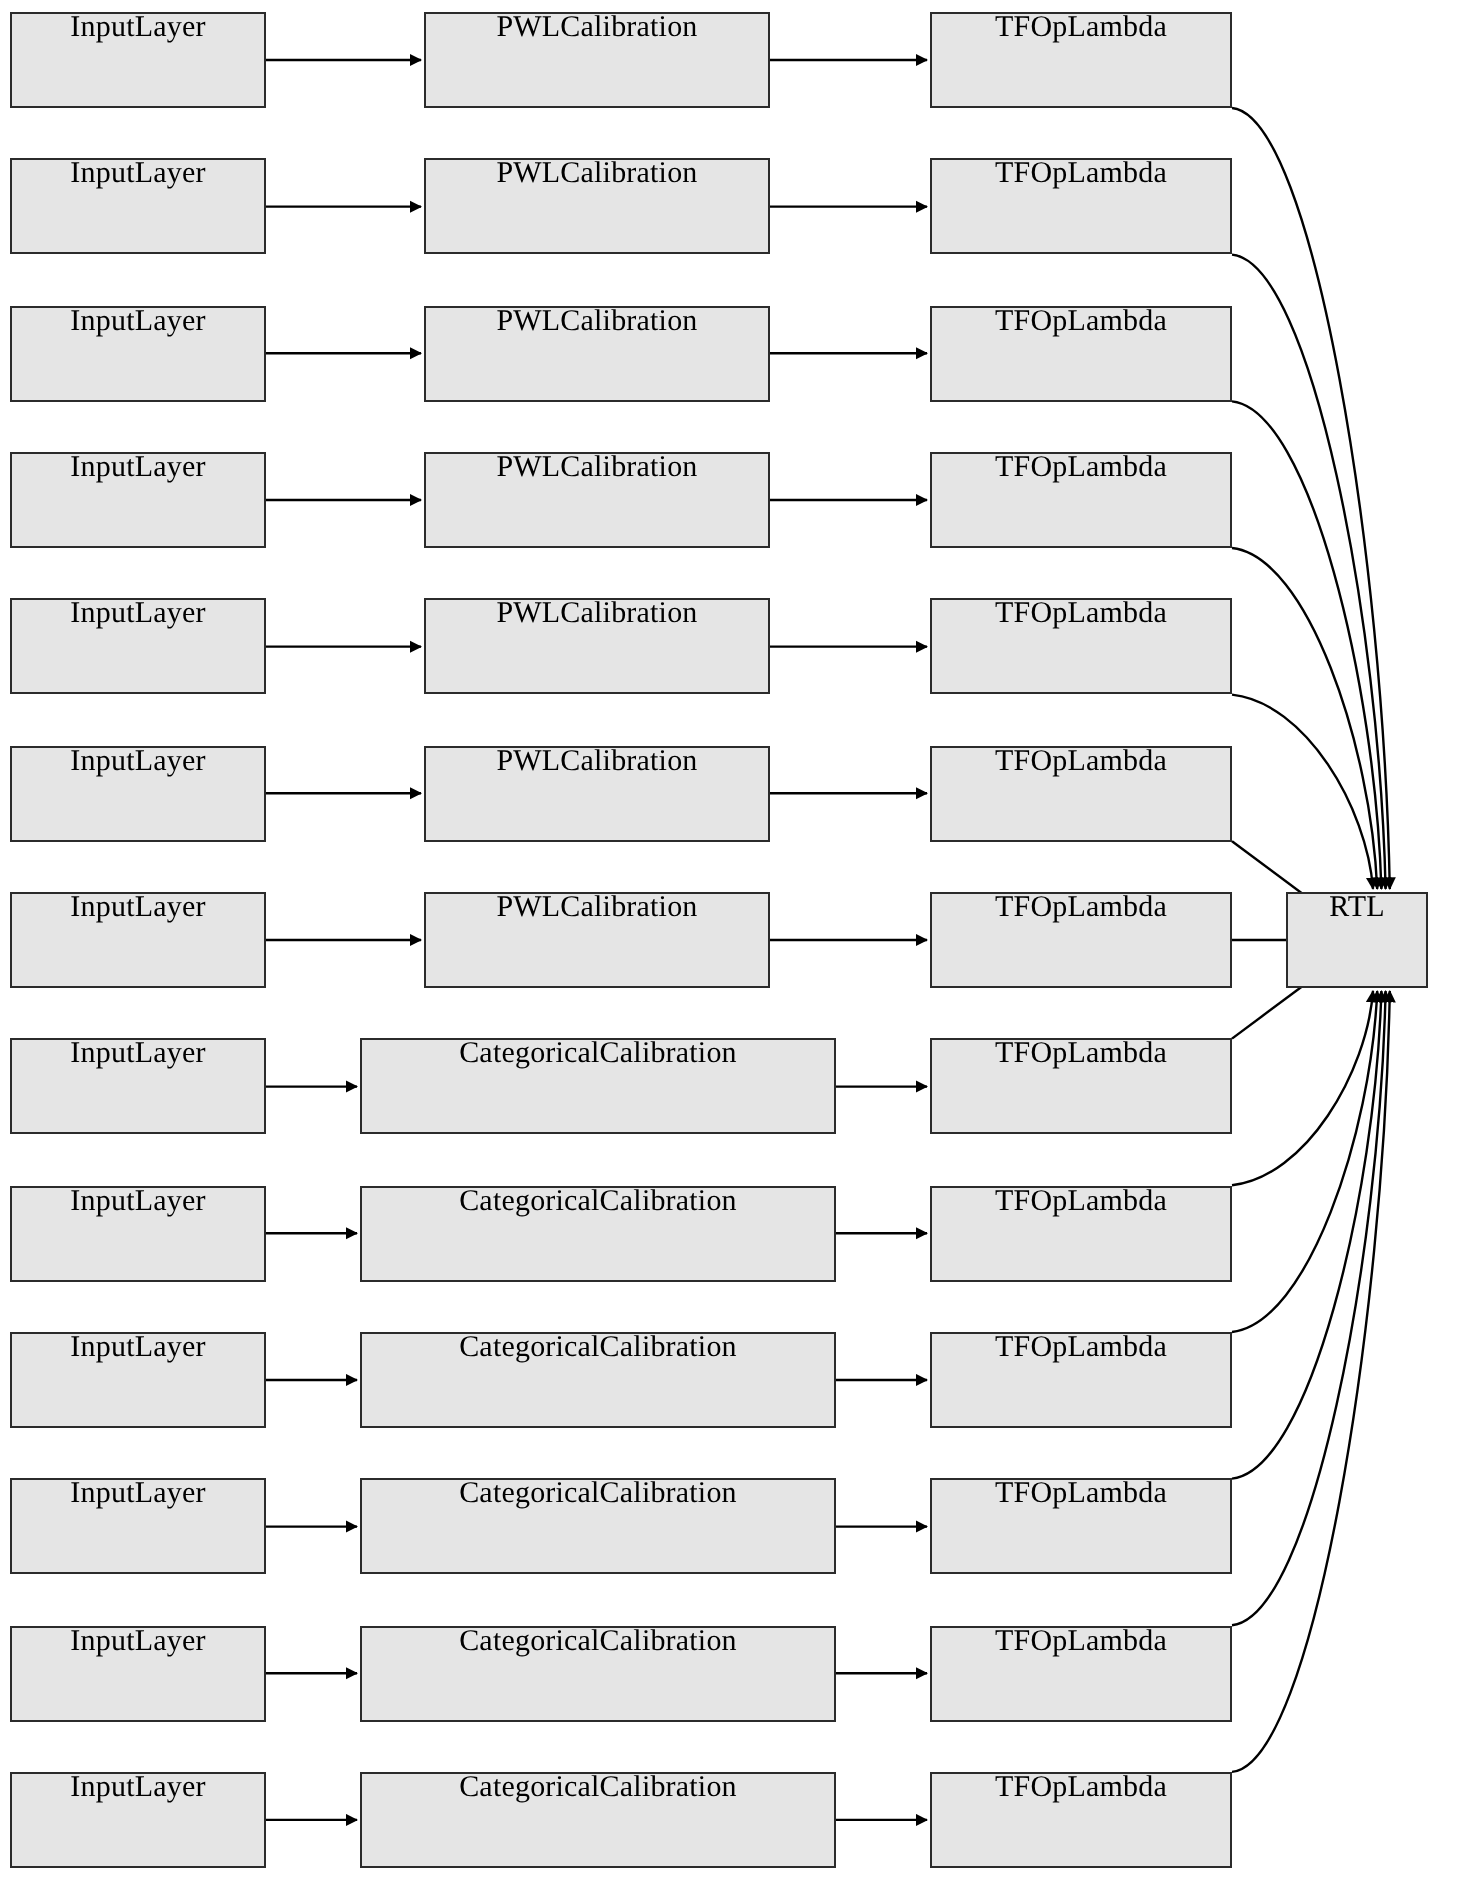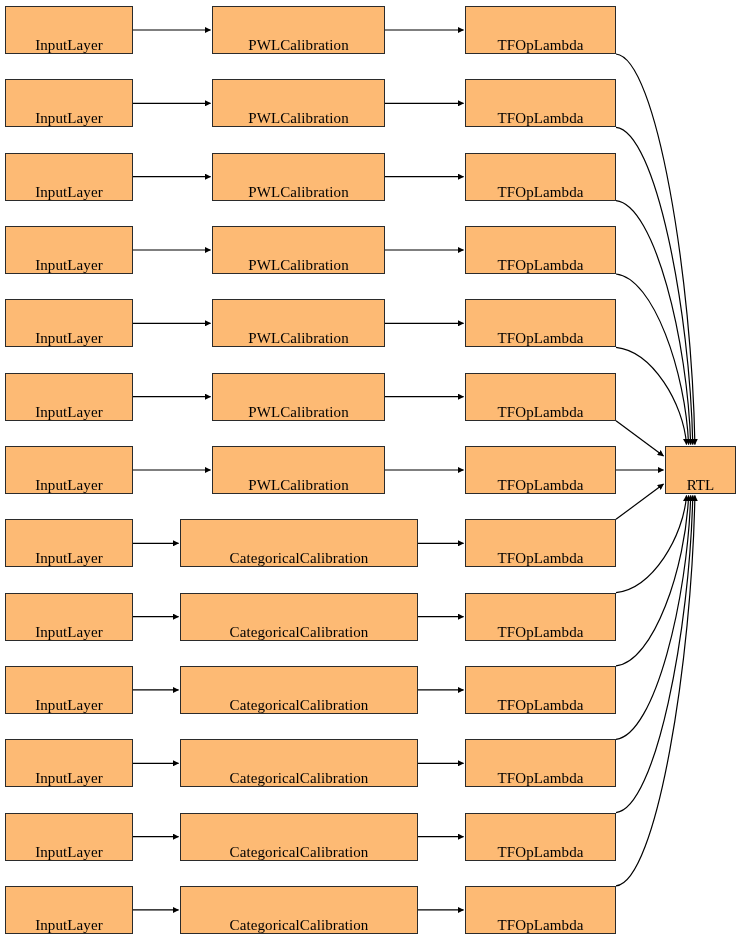--- a/index.html
+++ b/index.html
@@ -24,24 +24,24 @@
     position: absolute;
     left: 0;
     top: 0;
     width: 741px;
     height: 940px;
     pointer-events: none;
   }
   .node {
     position: absolute;
     box-sizing: border-box;
-    background: #fdba74;
+    background: #e5e5e5;
     border: 1px solid #2b2b2b;
     display: flex;
-    align-items: flex-end;
+    align-items: flex-start;
     justify-content: center;
     color: #000000;
     font-family: "Liberation Serif", "DejaVu Serif", serif;
     font-size: 15px;
     line-height: 1;
     white-space: nowrap;
     letter-spacing: 0.1px;
   }
   .node-label {
     display: block;
@@ -215,18 +215,18 @@
       </div>
       <div class="node" style="left: 5px; top: 885.96px; width: 128px; height: 48px;">
         <span class="node-label">InputLayer</span>
       </div>
       <div class="node" style="left: 180px; top: 885.96px; width: 238px; height: 48px;">
         <span class="node-label">CategoricalCalibration</span>
       </div>
       <div class="node" style="left: 465px; top: 885.96px; width: 151px; height: 48px;">
         <span class="node-label">TFOpLambda</span>
       </div>
-      <div class="node" style="left: 665px; top: 445.98px; width: 71px; height: 48px;">
+      <div class="node" style="left: 643px; top: 445.98px; width: 71px; height: 48px;">
         <span class="node-label">RTL</span>
       </div>
     </div>
 
 </div>
 
 </body></html>

